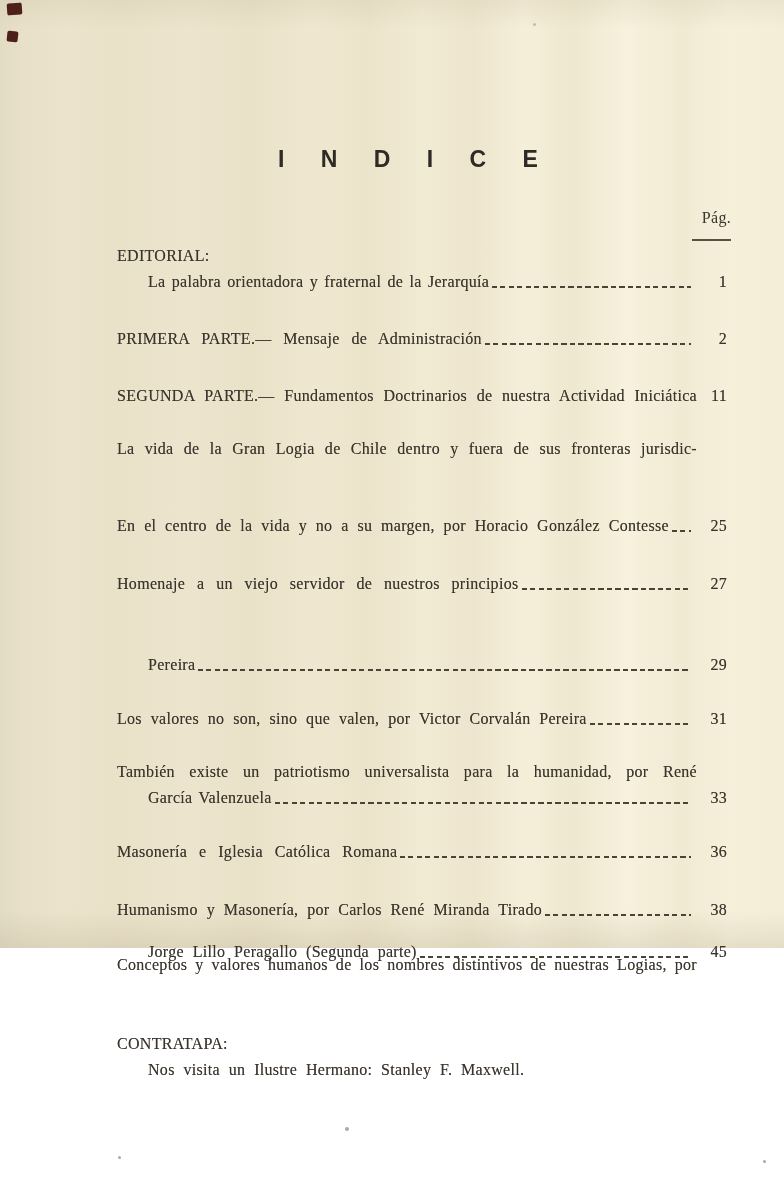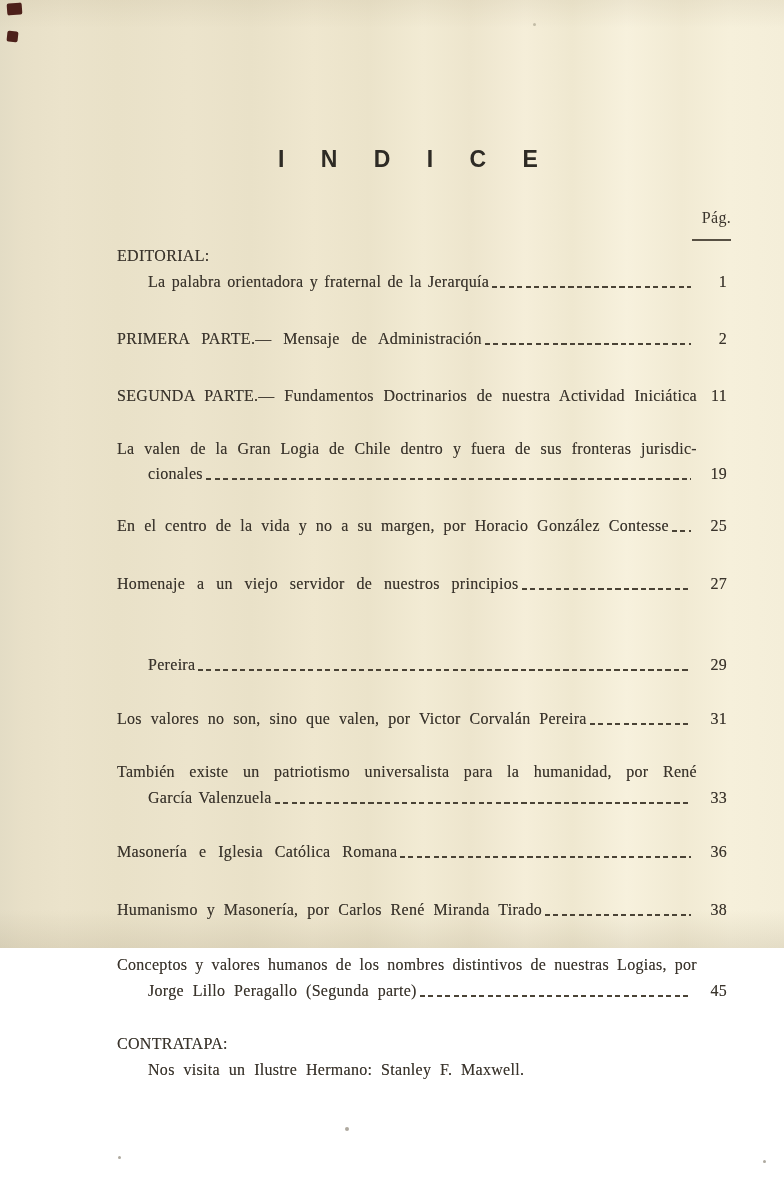--- a/index.html
+++ b/index.html
@@ -81,28 +81,23 @@
     <span class="lead"></span>
     <span class="pg">2</span>
   </div>
 
   <div class="ln ws1" style="top:386px">
     <span class="t grow">SEGUNDA PARTE.— Fundamentos Doctrinarios de nuestra Actividad Iniciática</span>
     <span class="pg">11</span>
   </div>
 
   <div class="ln fill" style="top:439px">
-    <span class="t">La valen de la Gran Logia de Chile dentro y fuera de sus fronteras jurisdic-</span>
+    <span class="t">La vida de la Gran Logia de Chile dentro y fuera de sus fronteras jurisdic-</span>
   </div>
 
-  <div class="ln ind ws1" style="top:464px">
-    <span class="t">cionales</span>
-    <span class="lead"></span>
-    <span class="pg">19</span>
-  </div>
 
   <div class="ln ws2" style="top:516px">
     <span class="t">En el centro de la vida y no a su margen, por Horacio González Contesse</span>
     <span class="lead"></span>
     <span class="pg">25</span>
   </div>
 
   <div class="ln ws3" style="top:574px">
     <span class="t">Homenaje a un viejo servidor de nuestros principios</span>
     <span class="lead"></span>
@@ -141,21 +136,21 @@
   <div class="ln ws2" style="top:900px">
     <span class="t">Humanismo y Masonería, por Carlos René Miranda Tirado</span>
     <span class="lead"></span>
     <span class="pg">38</span>
   </div>
 
   <div class="ln fill" style="top:955px">
     <span class="t">Conceptos y valores humanos de los nombres distintivos de nuestras Logias, por</span>
   </div>
 
-  <div class="ln ind ws2" style="top:981px">
+  <div class="ln ind ws2" style="top:942px">
     <span class="t">Jorge Lillo Peragallo (Segunda parte)</span>
     <span class="lead"></span>
     <span class="pg">45</span>
   </div>
 
   <div class="ln ws1" style="top:1034px">
     <span class="t">CONTRATAPA:</span>
   </div>
 
   <div class="ln ind ws2" style="top:1060px">

